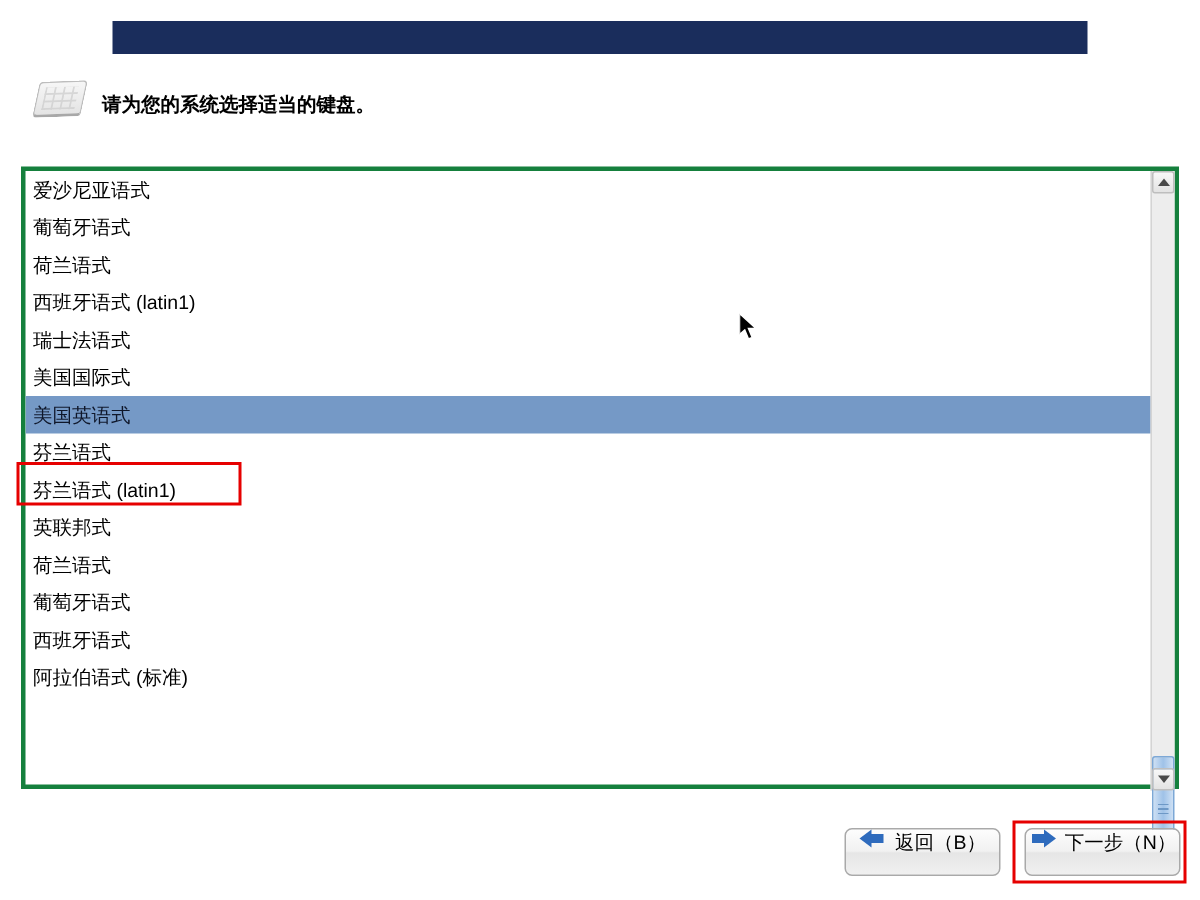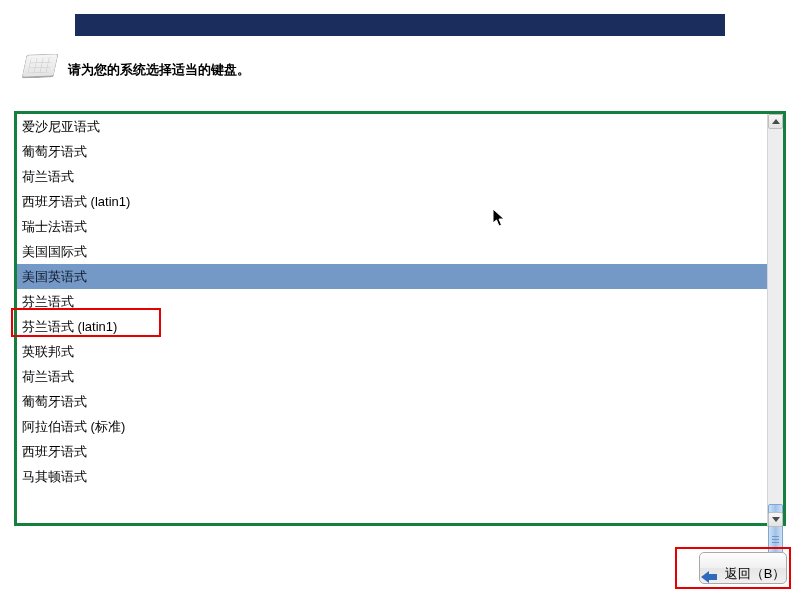--- a/index.html
+++ b/index.html
@@ -136,27 +136,27 @@
       background: repeating-linear-gradient(0deg,#6d98c6 0 1px, transparent 1px 3px);
     }
     .button-row {
       position: absolute;
       bottom: 16px;
       right: 13px;
       display: flex;
       gap: 16px;
     }
     .btn {
-      width: 88px;
+      width: 104px;
       height: 32px;
       background: linear-gradient(180deg,#fdfdfd 0%, #f1f1f1 48%, #e6e6e6 52%, #f0f0f0 100%);
       border: 1px solid #a9a9a9;
       border-radius: 5px;
       display: flex;
-      align-items: flex-end;
+      align-items: flex-start;
       justify-content: center;
       gap: 6px;
       font-size: 13px;
       cursor: pointer;
       color: #000;
       font-family: inherit;
     }
     .btn .icon-arrow {
       width: 18px;
       height: 12px;
@@ -226,41 +226,44 @@
       <div class="list-item">荷兰语式</div>
       <div class="list-item">西班牙语式 (latin1)</div>
       <div class="list-item">瑞士法语式</div>
       <div class="list-item">美国国际式</div>
       <div class="list-item selected">美国英语式</div>
       <div class="list-item">芬兰语式</div>
       <div class="list-item">芬兰语式 (latin1)</div>
       <div class="list-item">英联邦式</div>
       <div class="list-item">荷兰语式</div>
       <div class="list-item">葡萄牙语式</div>
+      <div class="list-item">西班牙语式</div>
       <div class="list-item">阿拉伯语式 (标准)</div>
-      <div class="list-item">西班牙语式</div>
-      <div class="list-item">马其顿语式</div>
     </div>
   <div class="scrollbar">
     <div class="scroll-btn up">
         <div class="scroll-arrow"></div>
       </div>
     <div class="scroll-thumb"></div>
     <div class="scroll-btn down">
         <div class="scroll-arrow"></div>
       </div>
   </div>
 </div>
 
 <div class="highlight-box-item"></div>
 
 <div class="button-row">
   <button class="btn">
     <span class="icon-arrow left"></span>
     <span>返回（B）</span>
   </button>
+  <button class="btn">
+    <span class="icon-arrow right"></span>
+    <span>下一步（N）</span>
+  </button>
 </div>
 
 <div class="highlight-box-next"></div>
 
 <svg class="cursor" viewBox="0 0 14 20">
   <path d="M0,0 L0,14 L3.5,11 L6,17 L8.5,16 L6,10 L11,10 Z" fill="#000" stroke="#fff" stroke-width="1"></path>
 </svg>
 
 </body></html>

